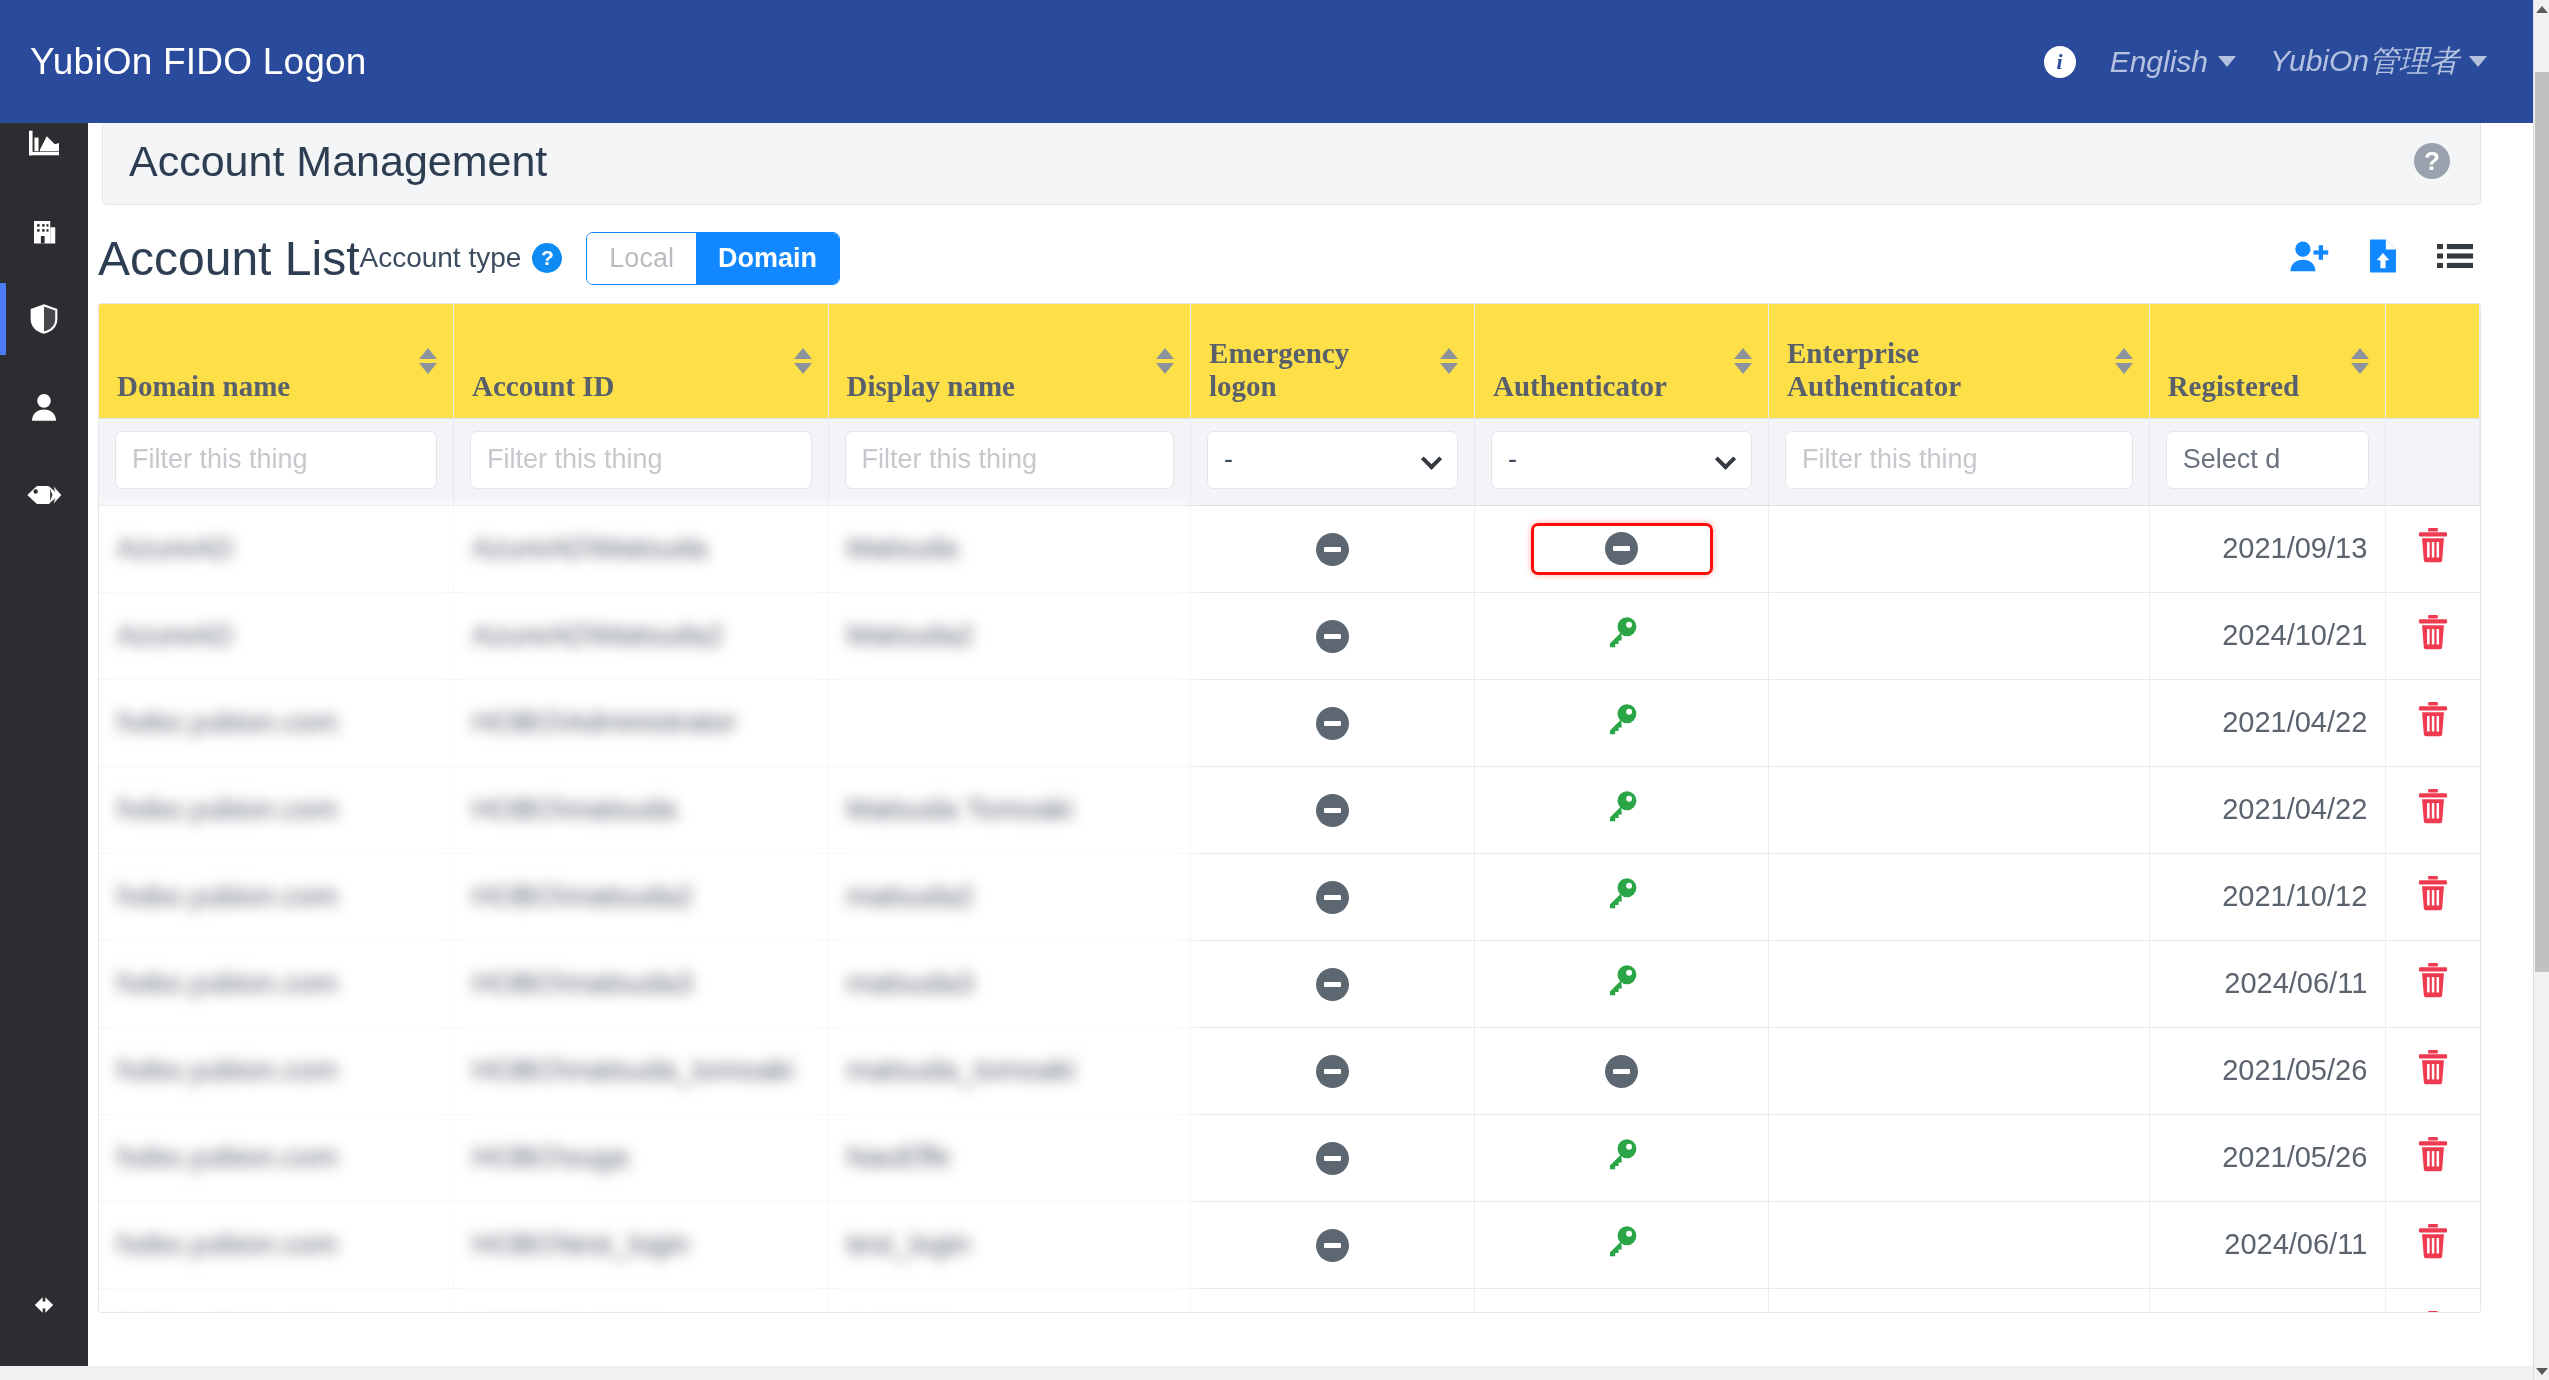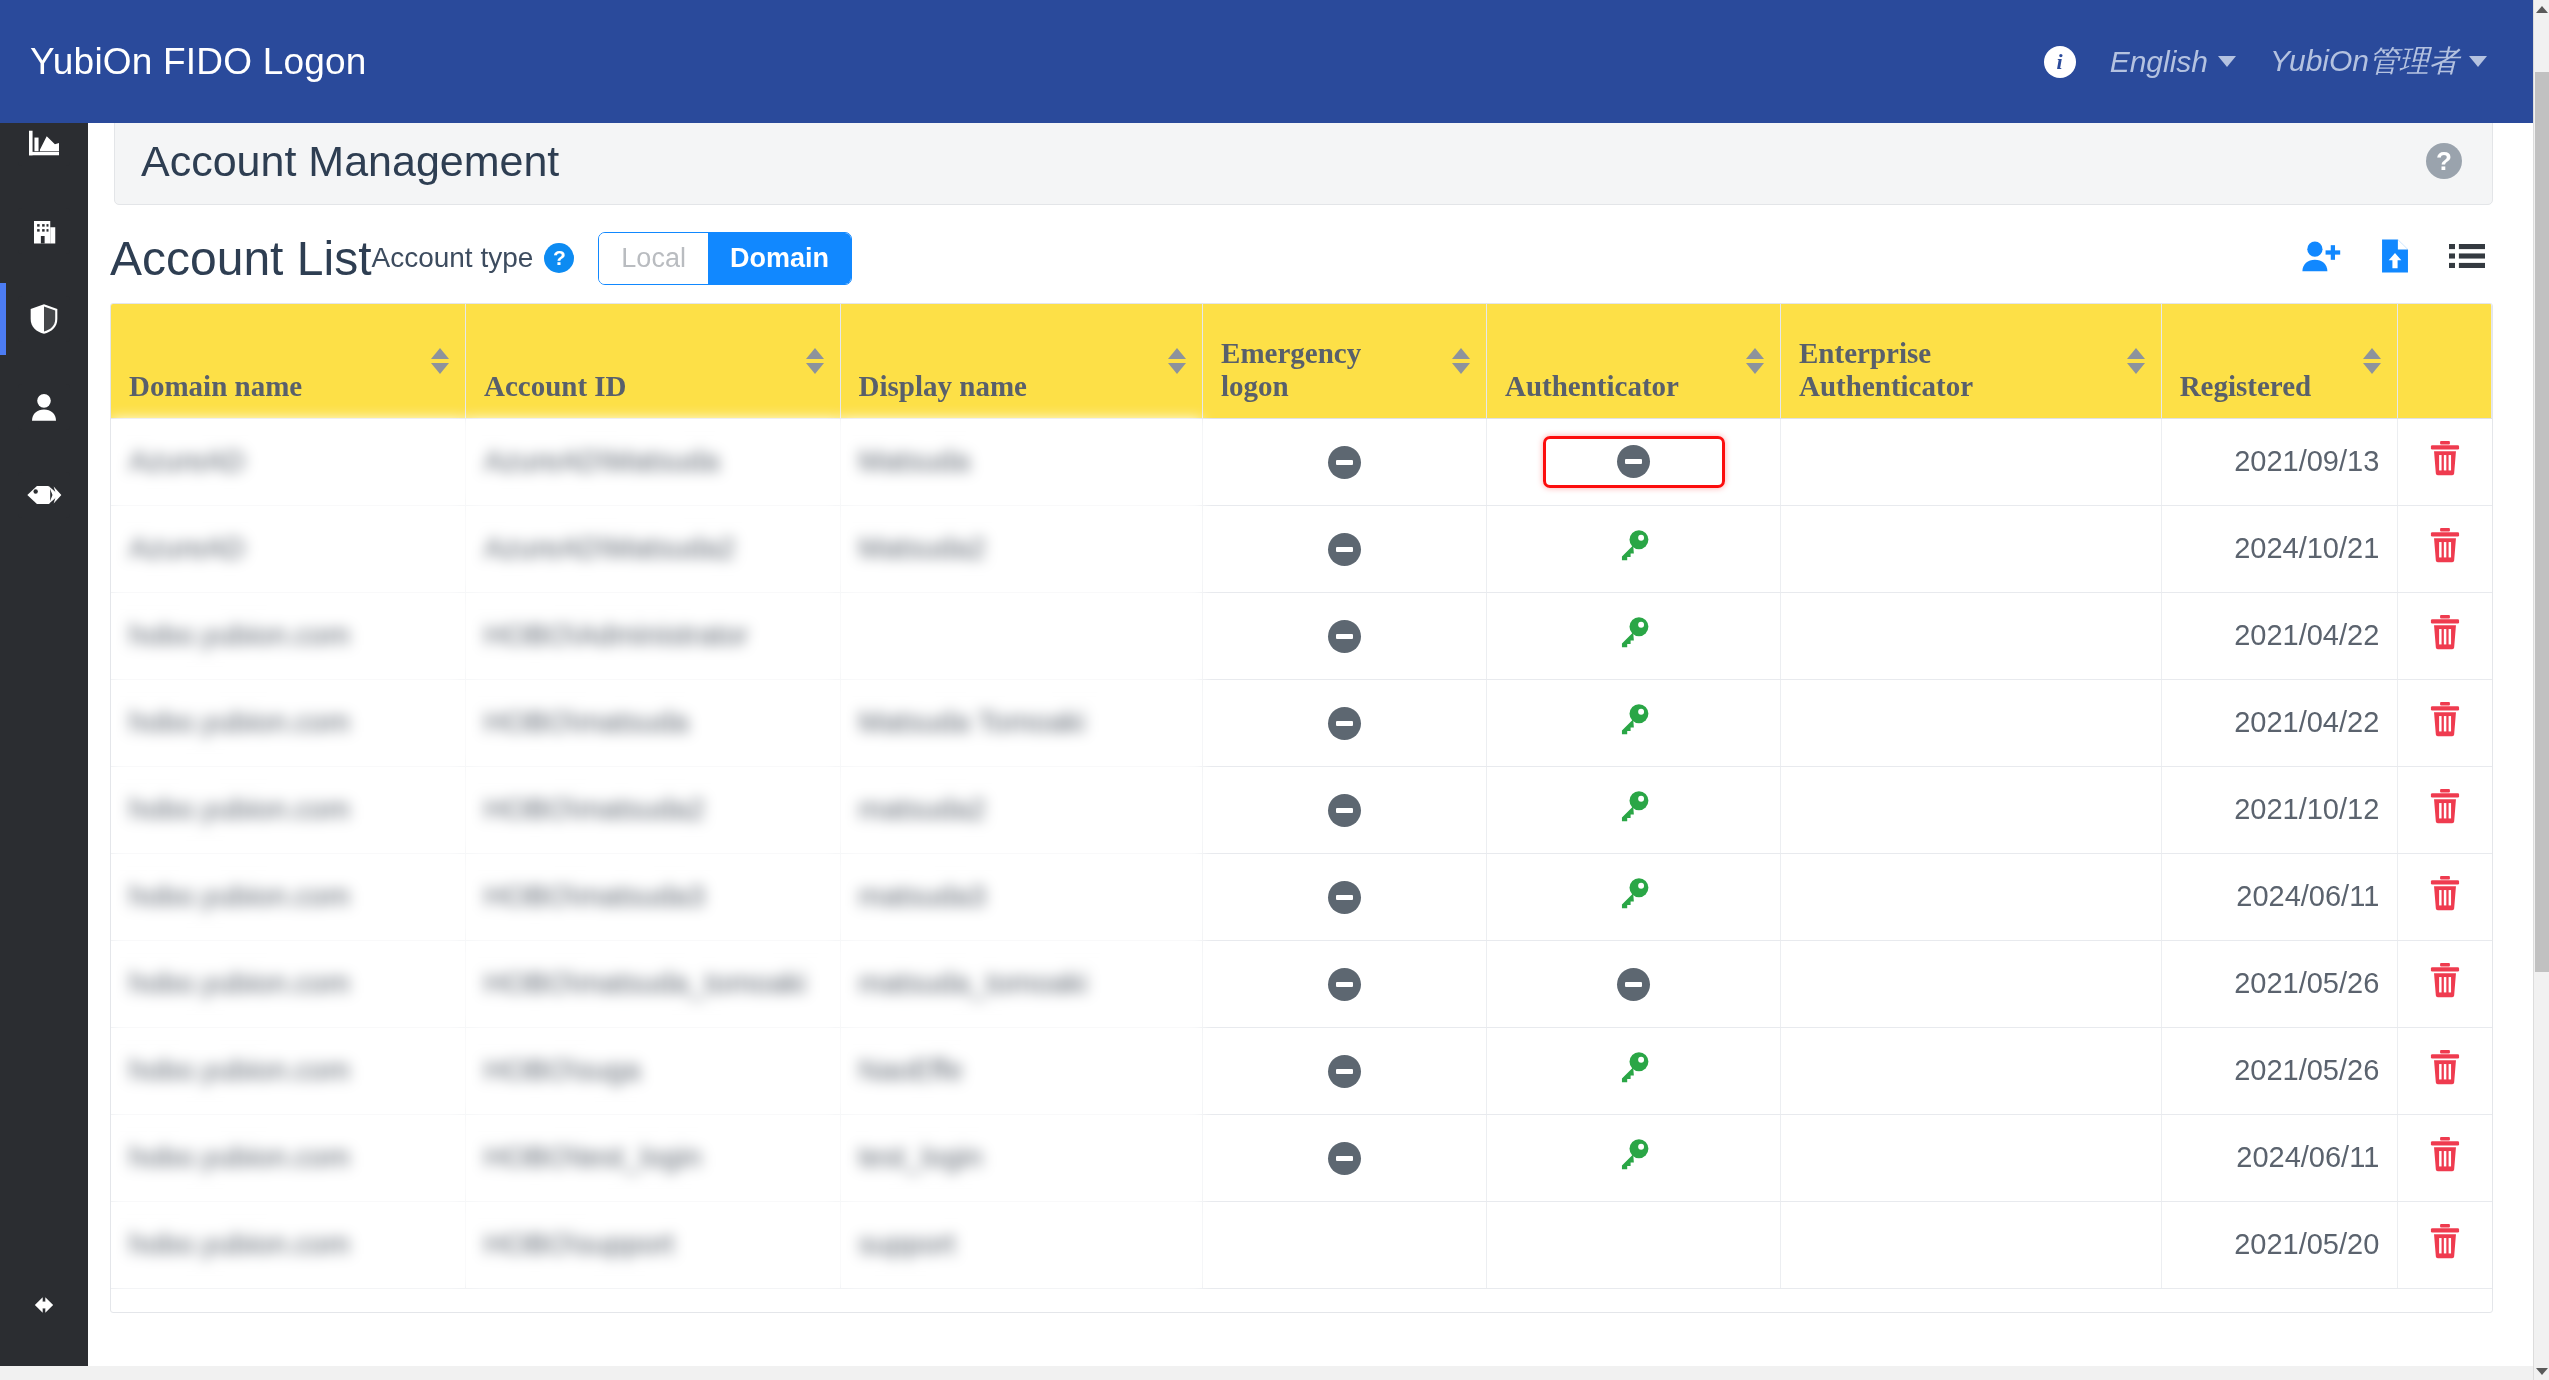--- a/index.html
+++ b/index.html
@@ -69,21 +69,21 @@
     width: 6px; height: 72px; background: #4c7cf3;
   }
   .side-bottom {
     position: absolute; bottom: 40px; left: 0;
     width: 88px; height: 70px;
     display: flex; align-items: center; justify-content: center;
   }
 
   
   .content {
-    position: absolute; top: 99px; left: 88px;
+    position: absolute; top: 99px; left: 76px;
     width: 2445px; height: 1281px;
     background: #ffffff;
     overflow: hidden;
   }
   .page-header {
     margin: 18px 40px 0 26px;
     height: 88px;
     background: #f4f5f6;
     border: 1px solid #e3e5e8;
     border-radius: 5px;
@@ -475,20 +475,50 @@
           </th>
           <th>
             <div class="th-label">Registered</div>
             <div class="sort-arrows">
               <span class="tri-up"></span>
               <span class="tri-dn"></span>
             </div>
           </th>
           <th></th>
         </tr>
+        <tr class="filter-row">
+          <td>
+            <input class="filter-input" placeholder="Filter this thing" style="">
+          </td>
+          <td>
+            <input class="filter-input" placeholder="Filter this thing" style="">
+          </td>
+          <td>
+            <input class="filter-input" placeholder="Filter this thing" style="">
+          </td>
+          <td>
+            <div class="filter-select">
+              <span>-</span>
+              <span class="chev"></span>
+            </div>
+          </td>
+          <td>
+            <div class="filter-select">
+              <span>-</span>
+              <span class="chev"></span>
+            </div>
+          </td>
+          <td>
+            <input class="filter-input" placeholder="Filter this thing" style="">
+          </td>
+          <td>
+            <div class="date-input">Select d</div>
+          </td>
+          <td></td>
+        </tr>
       </thead>
       <tbody id="tbody">
           <tr>
             <td class="blur">AzureAD</td>
             <td class="blur">AzureAD\Matsuda</td>
             <td class="blur">Matsuda</td>
             <td class="center"><span class="minus-icon">
                 <i></i>
               </span></td>
             <td class="center"><span class="hl-box">

